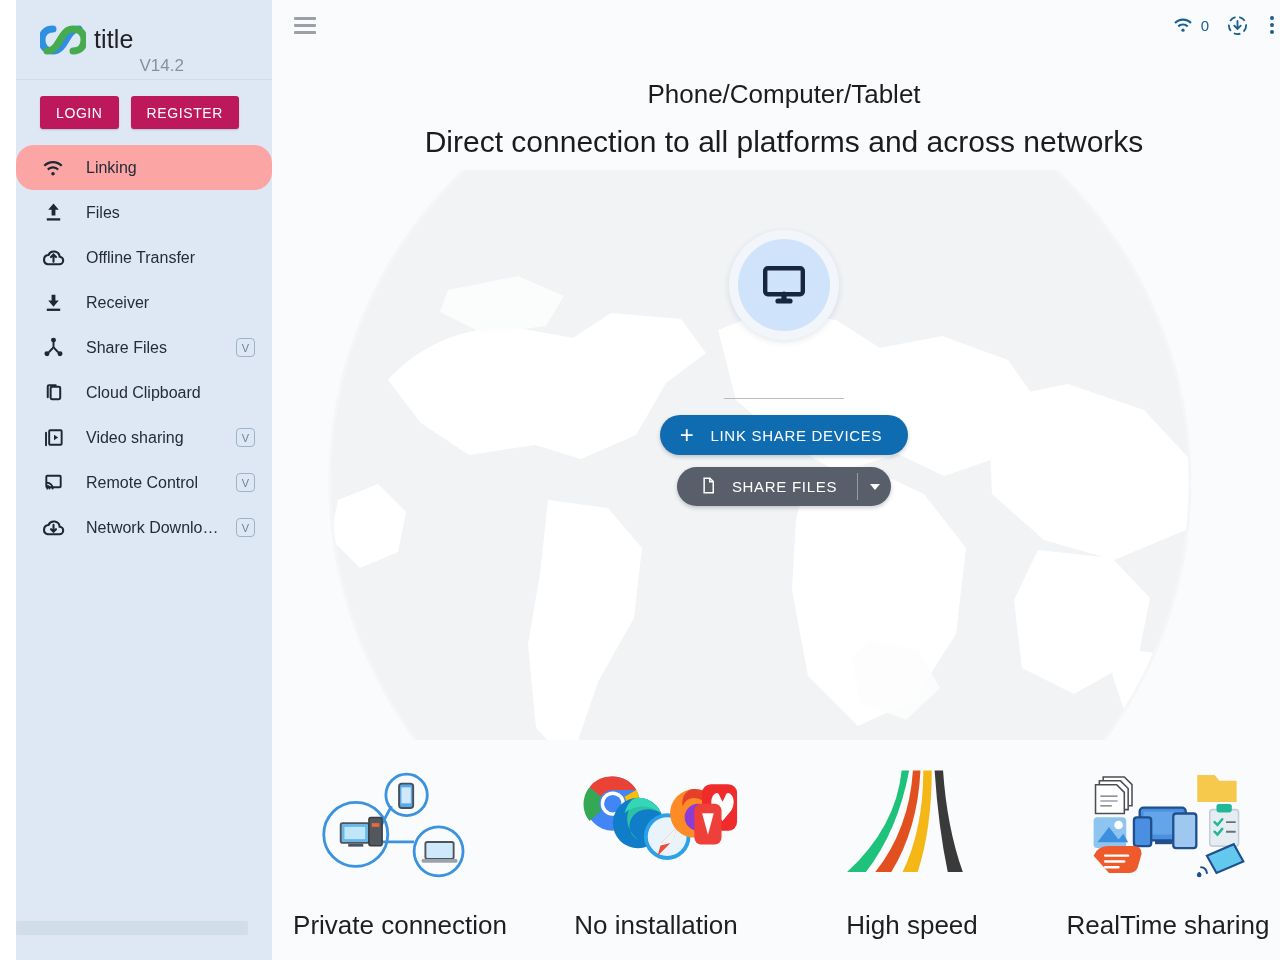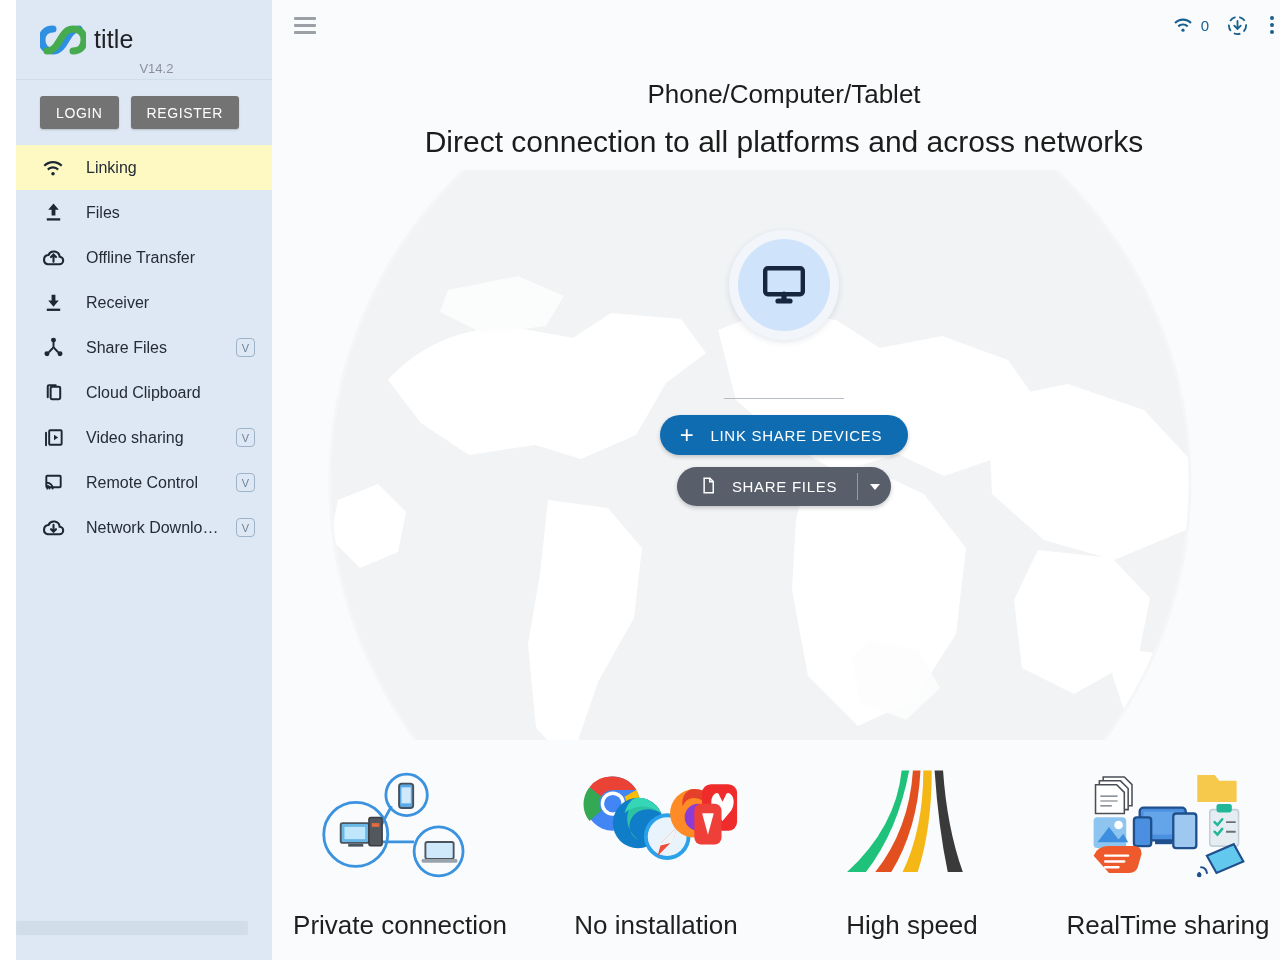--- a/index.html
+++ b/index.html
@@ -24,46 +24,46 @@
     display: flex; align-items: center;
     padding-left: 24px;
     border-bottom: 1px solid #cfdcea;
   }
   .logo-mark { width: 46px; height: 30px; margin-right: 8px; flex: 0 0 46px; }
   .brand-title {
     font-size: 25px; color: #202124; font-weight: 400;
     letter-spacing: .1px;
   }
   .brand-ver {
-    font-size: 13px; color: #8a9099; margin-left: 6px; align-self: flex-end;
+    font-size: 17px; color: #8a9099; margin-left: 6px; align-self: flex-end;
     padding-bottom: 3px;
   }
   .auth-row {
     display: flex; gap: 12px;
     padding: 16px 0 14px 24px;
   }
   .auth-btn {
-    background: #737373; color: #ffffff;
+    background: #be185d; color: #ffffff;
     border: none; border-radius: 3px;
     font-family: "Liberation Sans", sans-serif;
     font-size: 14px; letter-spacing: .6px;
     padding: 0 16px; height: 33px;
     cursor: pointer;
     box-shadow: 0 1px 2px rgba(0,0,0,.18);
   }
   .nav { padding-top: 2px; }
   .nav-item {
     position: relative;
     height: 45px;
     display: flex; align-items: center;
     padding-left: 24px; padding-right: 8px;
     cursor: pointer;
     color: #1b2733;
   }
-  .nav-item.active { background: #fef9c3; }
+  .nav-item.active { background: #fca5a5; border-radius: 18px; }
   .nav-ico {
     width: 26px; height: 26px; flex: 0 0 26px;
     margin-right: 20px;
     display: flex; align-items: center; justify-content: center;
     color: #1b2733;
   }
   .nav-label {
     font-size: 16px; color: #242c36; white-space: nowrap;
     overflow: hidden; text-overflow: ellipsis;
     max-width: 150px;

